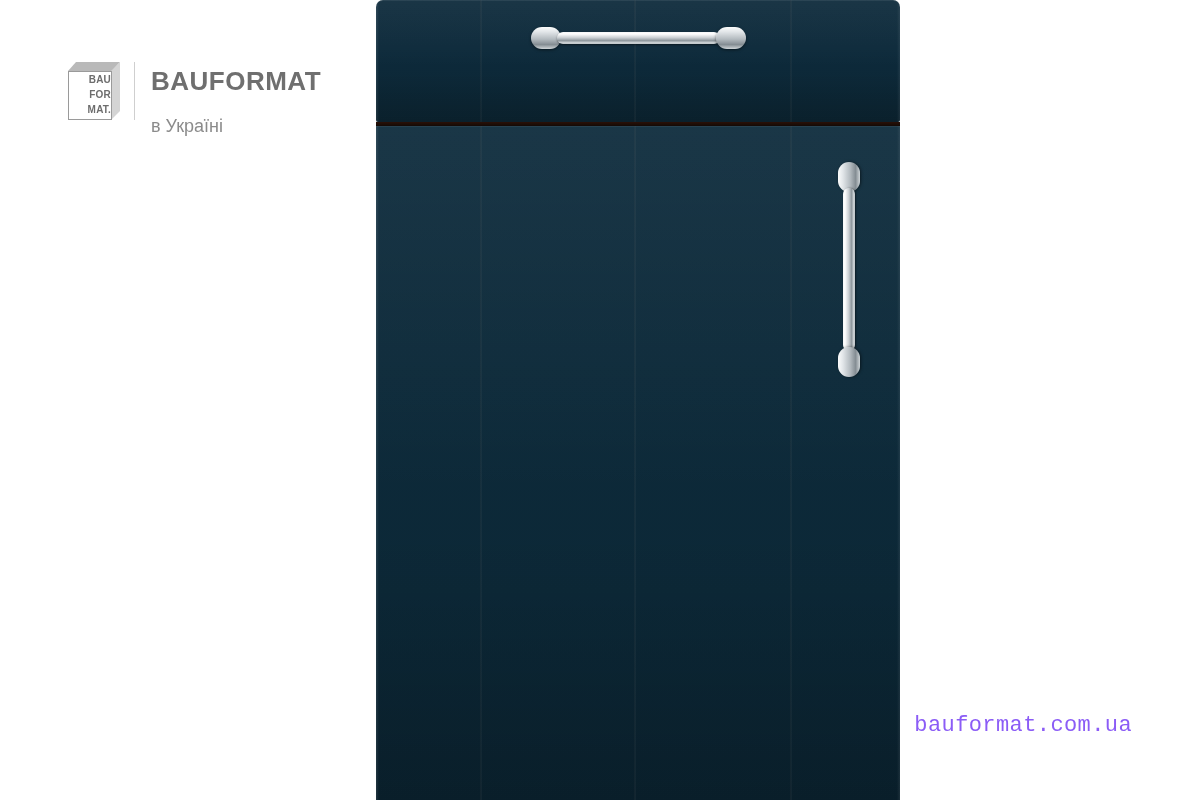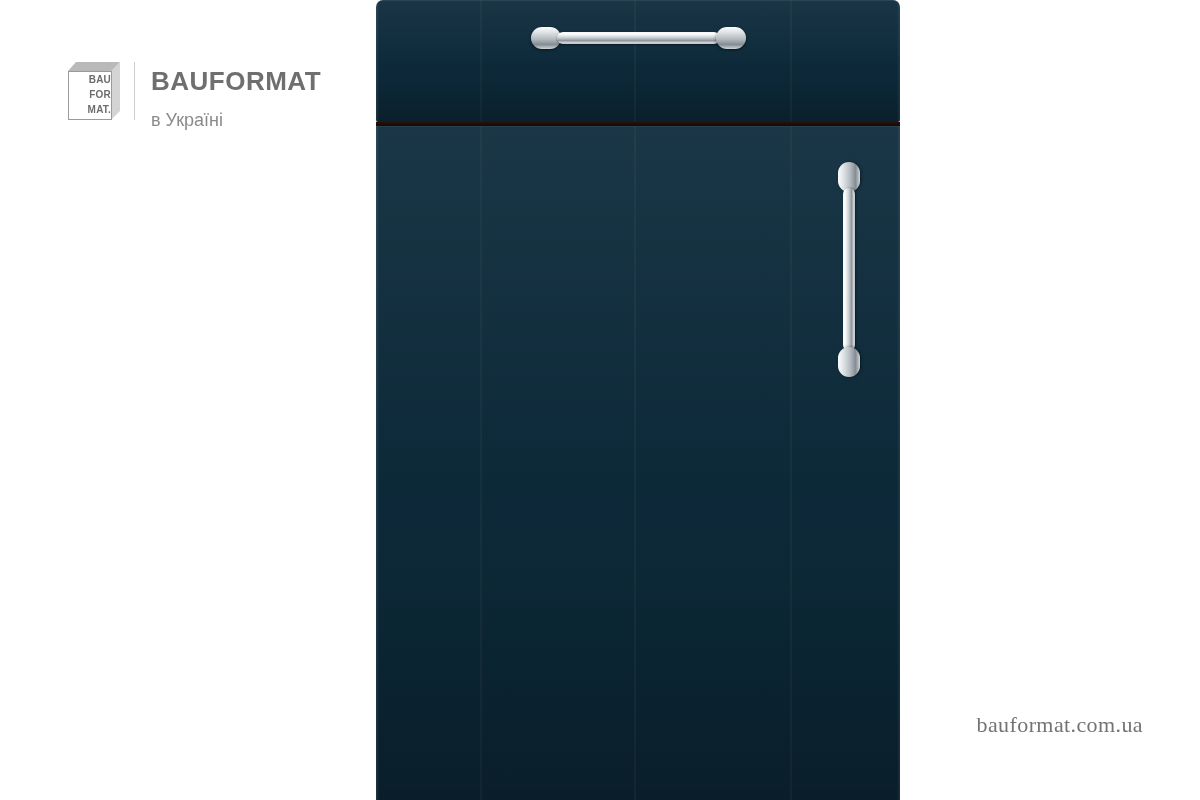--- a/index.html
+++ b/index.html
@@ -79,32 +79,32 @@
     letter-spacing: 0.5px;
     color: #6f6f6f;
     line-height: 34px;
     white-space: nowrap;
   }
   .logo-subtitle {
     font-family: "Liberation Sans", sans-serif;
     font-size: 18px;
     color: #8b8b8b;
     line-height: 22px;
-    margin-top: 11px;
+    margin-top: 17px;
     white-space: nowrap;
   }
 
   
   .site-url {
     position: absolute;
-    right: 57px;
+    right: 68px;
     bottom: 62px;
-    font-family: Liberation Serif, serif;
+    font-family: Liberation Mono, monospace;
     font-size: 22px;
-    color: #737373;
+    color: #8b5cf6;
     letter-spacing: 0.4px;
     white-space: nowrap;
   }
 
   
   .cabinet {
     position: absolute;
     left: 376px;
     top: 0;
     width: 524px;

